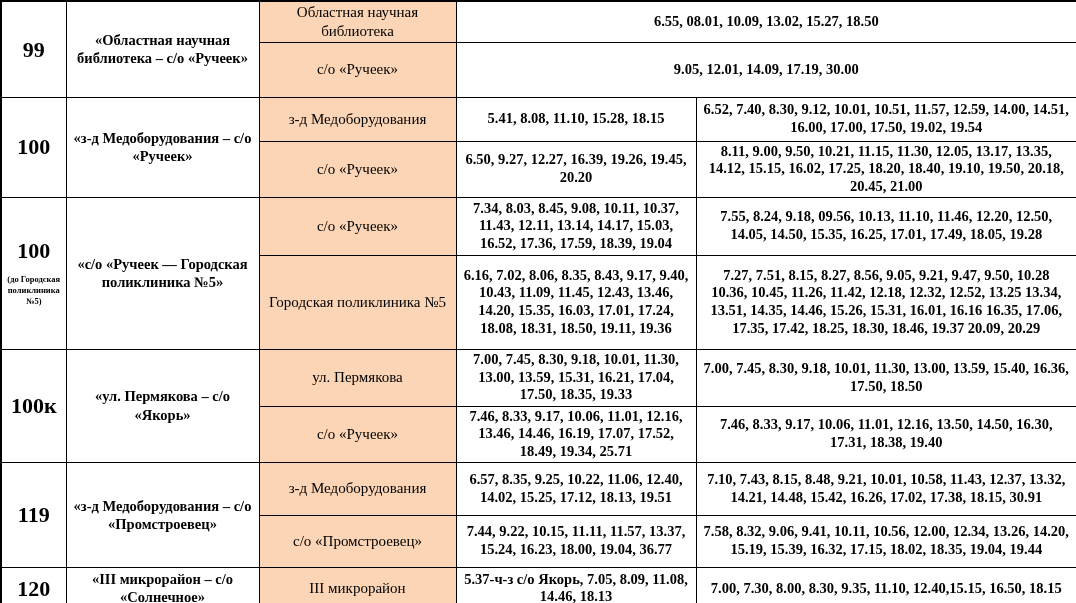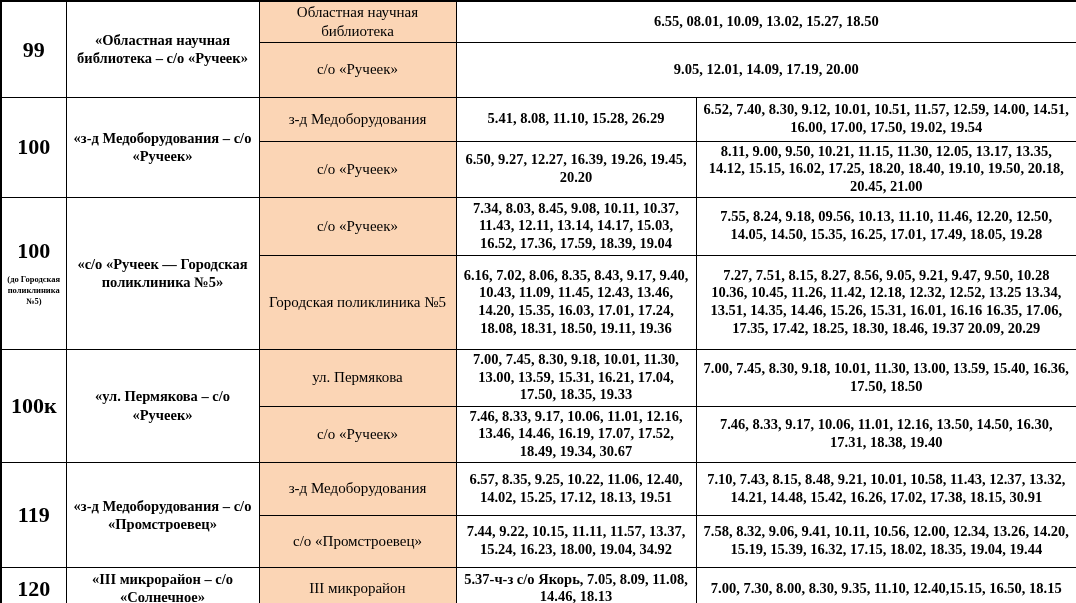--- a/index.html
+++ b/index.html
@@ -39,28 +39,28 @@
 
   <tbody>
       <tr style="height:38px">
     <td class="num-cell" rowspan="2">99</td>
     <td class="name-cell" rowspan="2">«Областная научная библиотека – с/о «Ручеек»</td>
     <td class="stop-cell">Областная научная библиотека</td>
     <td class="times-cell" colspan="2">6.55, 08.01, 10.09, 13.02, 15.27, 18.50</td>
   </tr>
   <tr style="height:55px">
     <td class="stop-cell">с/о «Ручеек»</td>
-    <td class="times-cell" colspan="2">9.05, 12.01, 14.09, 17.19,  20.00</td>
+    <td class="times-cell" colspan="2">9.05, 12.01, 14.09, 17.19,  30.00</td>
   </tr>
 
   <tr style="height:44px">
     <td class="num-cell" rowspan="2">100</td>
     <td class="name-cell" rowspan="2">«з-д Медоборудования – с/о «Ручеек»</td>
     <td class="stop-cell">з-д Медоборудования</td>
-    <td class="times-cell">5.41, 8.08, 11.10, 15.28, 26.29</td>
+    <td class="times-cell">5.41, 8.08, 11.10, 15.28, 18.15</td>
     <td class="times-cell">6.52, 7.40, 8.30, 9.12, 10.01, 10.51, 11.57, 12.59, 14.00, 14.51, 16.00, 17.00, 17.50, 19.02, 19.54</td>
   </tr>
   <tr style="height:51px">
     <td class="stop-cell">с/о «Ручеек»</td>
     <td class="times-cell">6.50, 9.27, 12.27, 16.39, 19.26, 19.45, 20.20</td>
     <td class="times-cell">8.11, 9.00, 9.50, 10.21, 11.15, 11.30, 12.05, 13.17, 13.35, 14.12, 15.15, 16.02, 17.25, 18.20, 18.40, 19.10, 19.50, 20.18, 20.45, 21.00</td>
   </tr>
 
   <tr style="height:58px">
     <td rowspan="2">
@@ -73,41 +73,41 @@
     <td class="times-cell">7.55, 8.24, 9.18, 09.56, 10.13, 11.10, 11.46, 12.20, 12.50, 14.05, 14.50, 15.35, 16.25, 17.01, 17.49, 18.05, 19.28</td>
   </tr>
   <tr style="height:94px">
     <td class="stop-cell">Городская поликлиника №5</td>
     <td class="times-cell">6.16, 7.02, 8.06, 8.35, 8.43, 9.17, 9.40, 10.43, 11.09, 11.45, 12.43, 13.46, 14.20, 15.35, 16.03, 17.01, 17.24, 18.08, 18.31, 18.50, 19.11, 19.36</td>
     <td class="times-cell">7.27, 7.51, 8.15, 8.27, 8.56, 9.05, 9.21, 9.47, 9.50, 10.28 10.36, 10.45, 11.26, 11.42, 12.18, 12.32, 12.52, 13.25 13.34, 13.51, 14.35, 14.46, 15.26, 15.31, 16.01, 16.16 16.35, 17.06, 17.35, 17.42, 18.25, 18.30, 18.46, 19.37 20.09, 20.29</td>
   </tr>
 
   <tr style="height:57px">
     <td class="num-cell" rowspan="2">100к</td>
-    <td class="name-cell" rowspan="2">«ул. Пермякова – с/о «Ручеек»</td>
+    <td class="name-cell" rowspan="2">«ул. Пермякова – с/о «Якорь»</td>
     <td class="stop-cell">ул. Пермякова</td>
     <td class="times-cell">7.00, 7.45, 8.30, 9.18, 10.01, 11.30, 13.00, 13.59, 15.31, 16.21, 17.04, 17.50, 18.35, 19.33</td>
     <td class="times-cell">7.00, 7.45, 8.30, 9.18, 10.01, 11.30, 13.00, 13.59, 15.40, 16.36, 17.50, 18.50</td>
   </tr>
   <tr style="height:56px">
     <td class="stop-cell">с/о «Ручеек»</td>
-    <td class="times-cell">7.46, 8.33, 9.17, 10.06, 11.01, 12.16, 13.46, 14.46, 16.19, 17.07, 17.52, 18.49, 19.34, 30.67</td>
+    <td class="times-cell">7.46, 8.33, 9.17, 10.06, 11.01, 12.16, 13.46, 14.46, 16.19, 17.07, 17.52, 18.49, 19.34, 25.71</td>
     <td class="times-cell">7.46, 8.33, 9.17, 10.06, 11.01, 12.16, 13.50, 14.50, 16.30, 17.31, 18.38, 19.40</td>
   </tr>
 
   <tr style="height:53px">
     <td class="num-cell" rowspan="2">119</td>
     <td class="name-cell" rowspan="2">«з-д Медоборудования – с/о «Промстроевец»</td>
     <td class="stop-cell">з-д Медоборудования</td>
     <td class="times-cell">6.57, 8.35, 9.25, 10.22, 11.06, 12.40, 14.02, 15.25, 17.12, 18.13, 19.51</td>
     <td class="times-cell">7.10, 7.43, 8.15, 8.48, 9.21, 10.01, 10.58, 11.43, 12.37, 13.32, 14.21, 14.48, 15.42, 16.26, 17.02, 17.38, 18.15, 30.91</td>
   </tr>
   <tr style="height:52px">
     <td class="stop-cell">с/о «Промстроевец»</td>
-    <td class="times-cell">7.44, 9.22, 10.15, 11.11, 11.57, 13.37, 15.24, 16.23, 18.00, 19.04, 34.92</td>
+    <td class="times-cell">7.44, 9.22, 10.15, 11.11, 11.57, 13.37, 15.24, 16.23, 18.00, 19.04, 36.77</td>
     <td class="times-cell">7.58, 8.32, 9.06, 9.41, 10.11, 10.56, 12.00, 12.34, 13.26, 14.20, 15.19, 15.39, 16.32, 17.15, 18.02, 18.35, 19.04, 19.44</td>
   </tr>
 
   <tr style="height:43px">
     <td class="num-cell">120</td>
     <td class="name-cell">«III микрорайон – с/о «Солнечное»</td>
     <td class="stop-cell">III микрорайон</td>
     <td class="times-cell">5.37-ч-з с/о Якорь, 7.05, 8.09, 11.08, 14.46, 18.13</td>
     <td class="times-cell">7.00, 7.30, 8.00, 8.30, 9.35, 11.10, 12.40,15.15, 16.50, 18.15</td>
   </tr>

